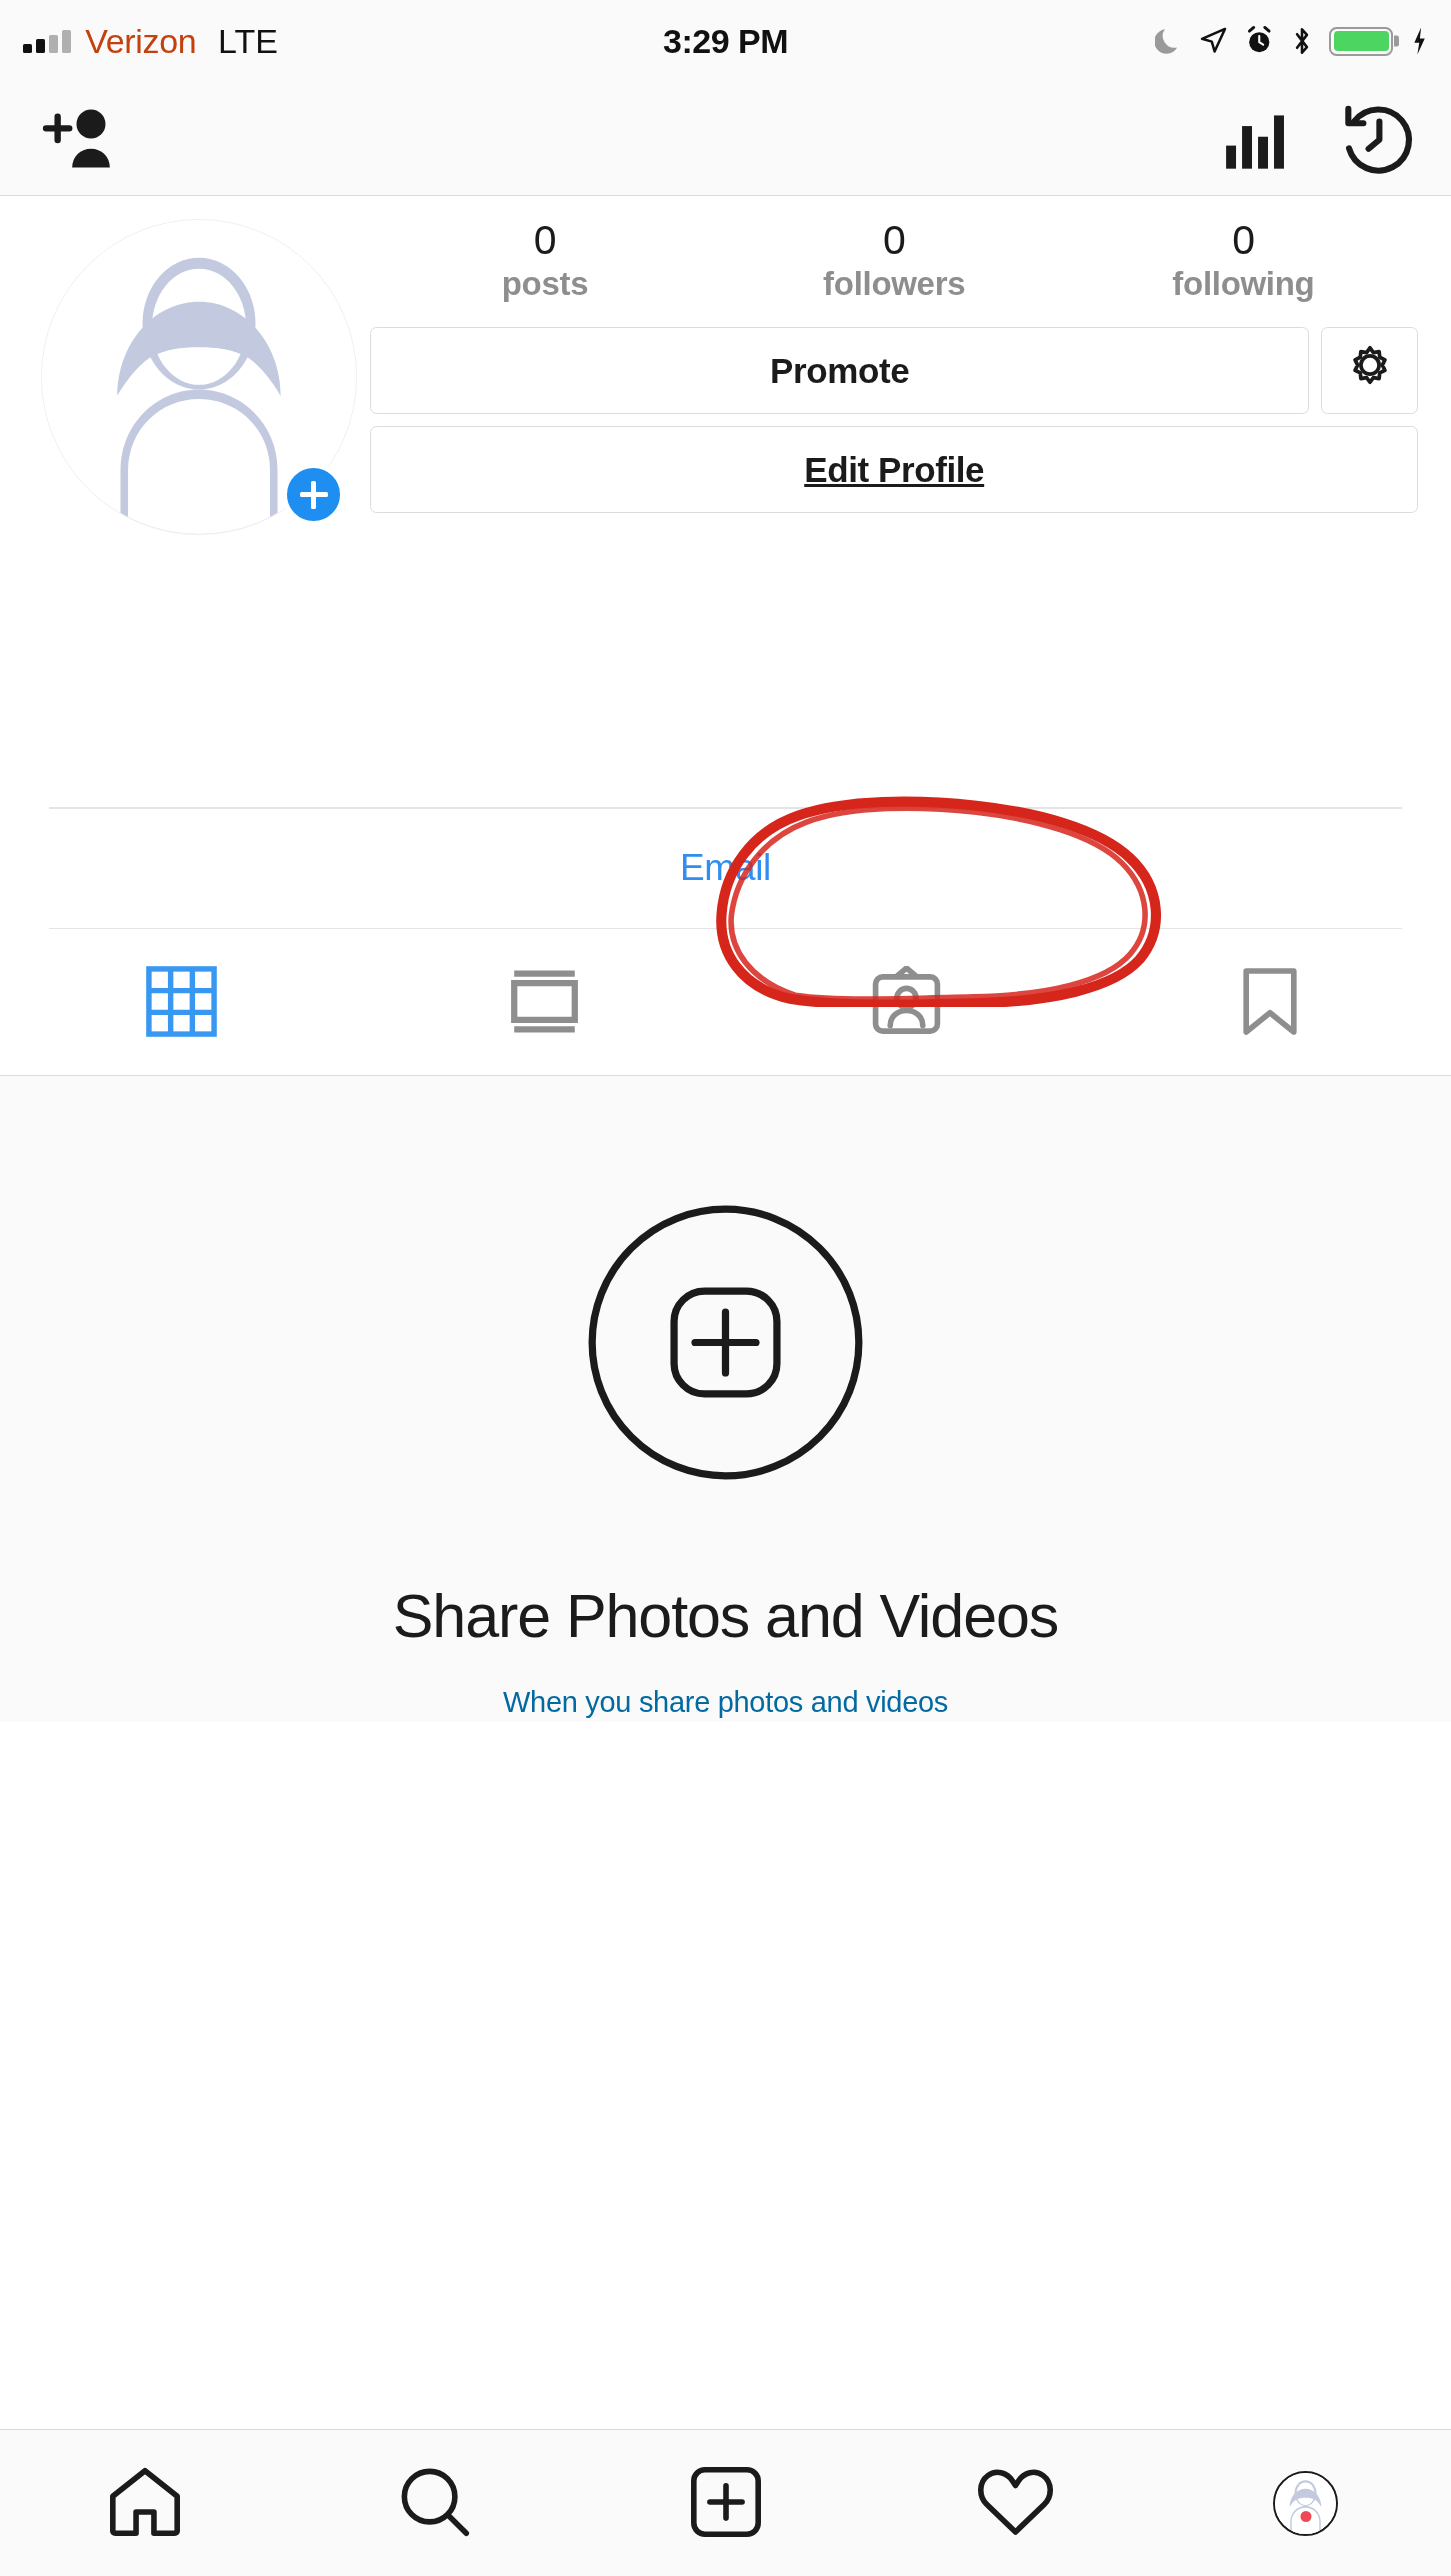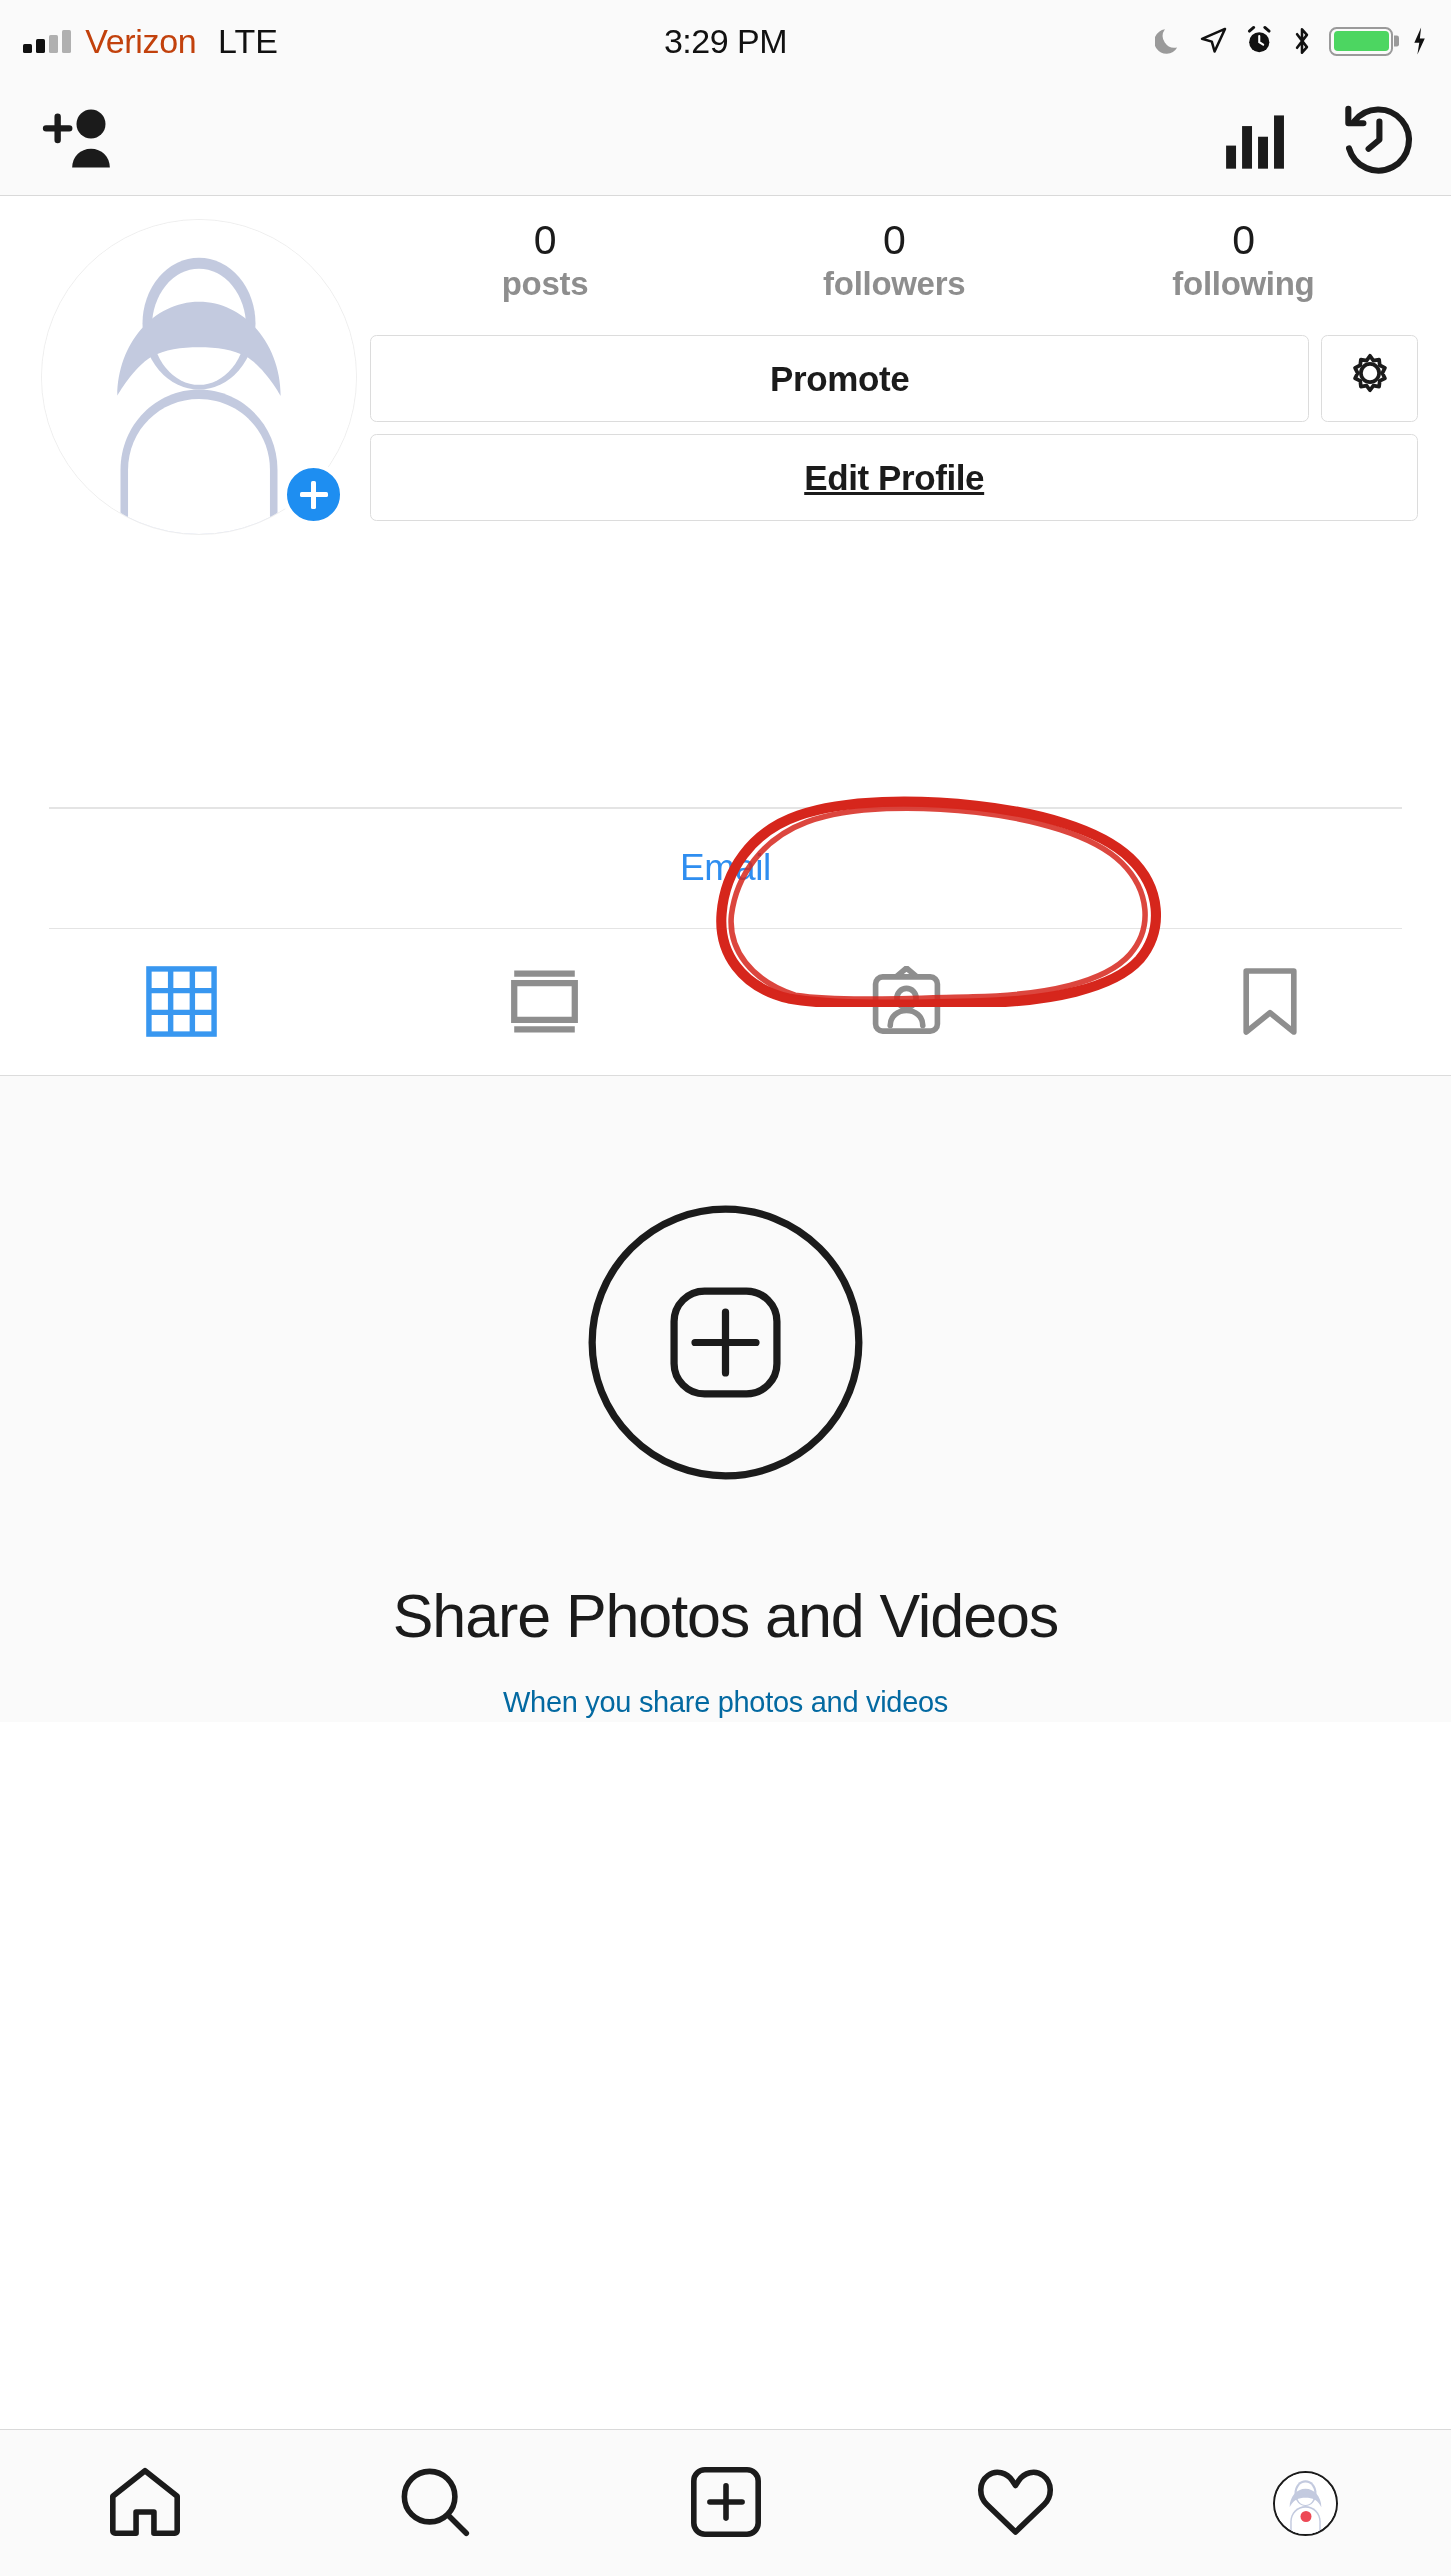--- a/index.html
+++ b/index.html
@@ -26,21 +26,21 @@
   .sb-bars { display:flex; align-items:flex-end; gap:3.8px; height: 24px; }
   .sb-bars i { display:block; width: 9.2px; border-radius:1.6px; background:#111; }
   .sb-bars i:nth-child(1){ height: 8.7px; }
   .sb-bars i:nth-child(2){ height: 13.6px; }
   .sb-bars i:nth-child(3){ height: 18.5px; background:#b0b0b0; }
   .sb-bars i:nth-child(4){ height: 23.4px; background:#b0b0b0; }
   .sb-carrier { font-size: 34px; font-weight: 400; letter-spacing:-0.3px; color:#c2410c; }
   .sb-lte { font-size: 34px; font-weight: 400; color:#111; margin-left: 7.6px; }
   .sb-time {
     position:absolute; left:0; right:0; text-align:center;
-    font-size: 34px; font-weight: 400; color:#111; letter-spacing:-0.5px;
+    font-size: 34px; font-weight: 700; color:#111; letter-spacing:-0.5px;
     pointer-events:none;
   }
   .sb-right { margin-left:auto; display:flex; align-items:center; gap: 16.3px; }
   .sb-right svg { display:block; }
   .battery {
     width: 64px; height: 29px; border: 2.7px solid #9a9a9a; border-radius: 7.6px;
     position:relative; display:flex; align-items:center; padding: 2.7px;
   }
   .battery::after {
     content:""; position:absolute; right:-7.6px; top:50%; transform:translateY(-50%);
@@ -82,21 +82,21 @@
   .plus-badge::before { width: 28px; height: 4.9px; }
   .plus-badge::after  { width: 4.9px;  height: 28px; }
 
   .head-right { flex:1 1 auto; padding-left: 5.4px; }
 
   .stats { display:flex; }
   .stat { flex:1 1 0; text-align:center; }
   .stat .num { font-size: 41px; font-weight: 400; color:#1b1b1b; line-height: 1.05; letter-spacing:-0.5px; }
   .stat .lbl { font-size: 33px; font-weight: 700; color:#8e8e8e; margin-top: 3.3px; letter-spacing:-0.3px; }
 
-  .btn-row { display:flex; gap: 12px; margin-top: 32px; }
+  .btn-row { display:flex; gap: 12px; margin-top: 24px; }
   .btn {
     border: 1.6px solid #dcdcdc; border-radius: 6.5px; background:#fff;
     height: 87px; display:flex; align-items:center; justify-content:center;
     font-size: 35px; font-weight: 700; color:#1b1b1b; letter-spacing:-0.4px;
   }
   .btn.grow { flex: 1 1 auto; }
   .btn.square { width: 97px; flex: 0 0 97px; }
   .btn-row.second { margin-top: 12px; }
   .btn-row.second .btn { flex: 1 1 auto; text-decoration: underline; }
 

